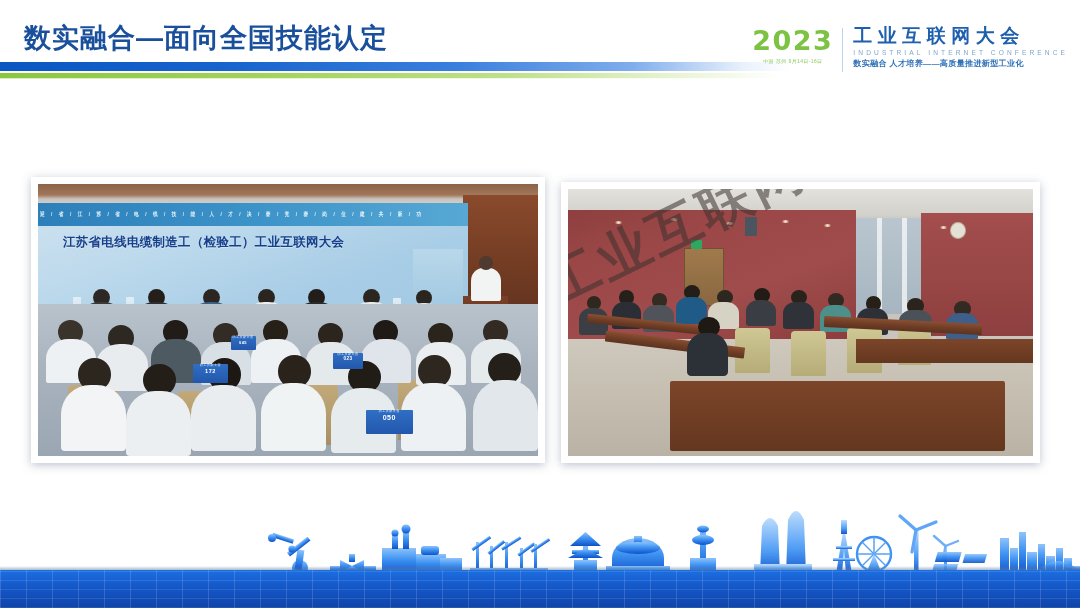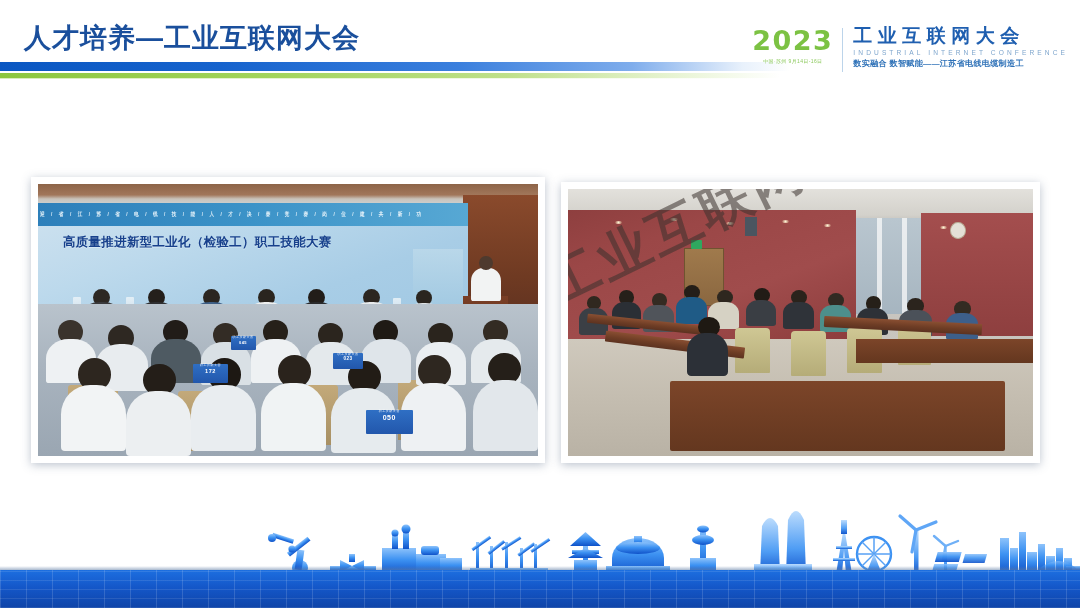--- a/index.html
+++ b/index.html
@@ -245,54 +245,54 @@
   }
   .skyline { position:absolute; left:0; bottom:34px; width:100%; height:72px; }
 
   .lbl-hidden { position:absolute; width:1px; height:1px; overflow:hidden; opacity:0; }
 </style>
 </head>
 <body>
 
 <div class="slide-header">
 
-  <div class="slide-title">人才培养—工业互联网大会</div>
+  <div class="slide-title">数实融合—面向全国技能认定</div>
 
   <div class="rule-blue"></div>
   <div class="rule-white"></div>
   <div class="rule-green"></div>
   <div class="rule-green-thin"></div>
 
   <div class="logo-lockup">
     <div class="logo-year-block">
       <div class="logo-year">2023</div>
       <div class="logo-year-sub">中国·苏州  9月14日-16日</div>
     </div>
     <div class="logo-divider"></div>
     <div class="logo-text-block">
       <div class="logo-cn">工业互联网大会</div>
       <div class="logo-en">INDUSTRIAL INTERNET CONFERENCE</div>
-      <div class="logo-tag">数实融合  数智赋能——江苏省电线电缆制造工</div>
+      <div class="logo-tag">数实融合  人才培养——高质量推进新型工业化</div>
     </div>
   </div>
 </div>
 
 <div class="photo-frame photo-left">
   <div class="photo-inner">
     <div class="lp">
 
       <div class="lp-rightwall"></div>
       <div class="lp-banner"></div>
       <div class="lp-screen"></div>
 
       <div class="lp-banner-strip">
         <span class="lp-strip-txt">迎 / 省 / 江 / 苏 / 省 / 电 / 线 / 技 / 能 / 人 / 才 / 决 / 赛 / 竞 / 赛 / 岗 / 位 / 建 / 共 / 新 / 功</span>
       </div>
 
-      <div class="lp-title1">高质量推进新型工业化（检验工）职工技能大赛</div>
+      <div class="lp-title1">江苏省电线电缆制造工（检验工）工业互联网大会</div>
 
       <div class="head" style="left:11%;top:38.5%;width:3.4%;height:6.2%;background:#2d2823;"></div>
       <div class="pnl" style="left:9.4%;top:43.5%;width:6.6%;height:6%;background:#3a3a3c;"></div>
       <div class="head" style="left:22%;top:38.5%;width:3.4%;height:6.2%;background:#241f1b;"></div>
       <div class="pnl" style="left:20.4%;top:43.5%;width:6.6%;height:6%;background:#2f2f31;"></div>
       <div class="head" style="left:33%;top:38.5%;width:3.4%;height:6.2%;background:#2b2621;"></div>
       <div class="pnl" style="left:31.4%;top:43.5%;width:6.6%;height:6%;background:#3e5f86;"></div>
       <div class="head" style="left:44%;top:38.5%;width:3.4%;height:6.2%;background:#2a251f;"></div>
       <div class="pnl" style="left:42.4%;top:43.5%;width:6.6%;height:6%;background:#eef0f0;"></div>
       <div class="head" style="left:54%;top:38.5%;width:3.4%;height:6.2%;background:#221d19;"></div>

